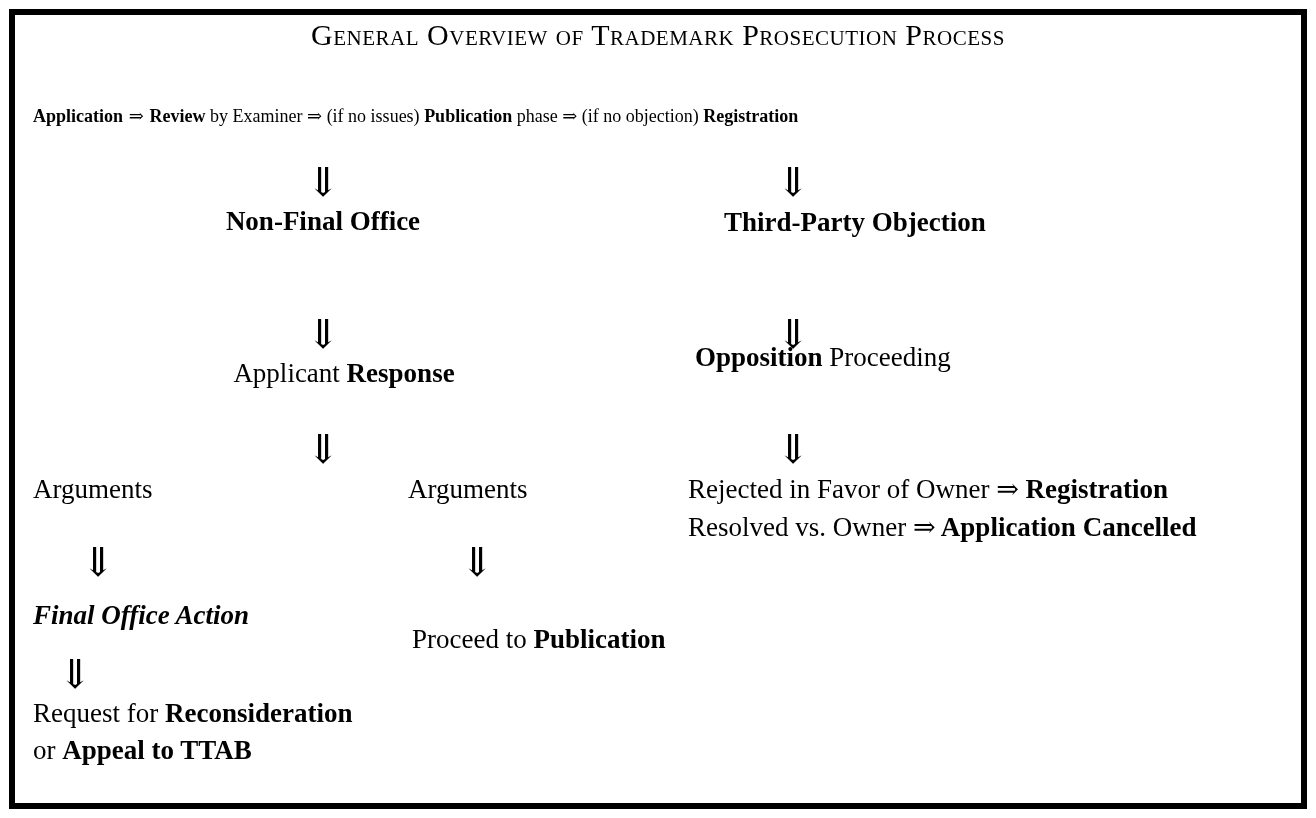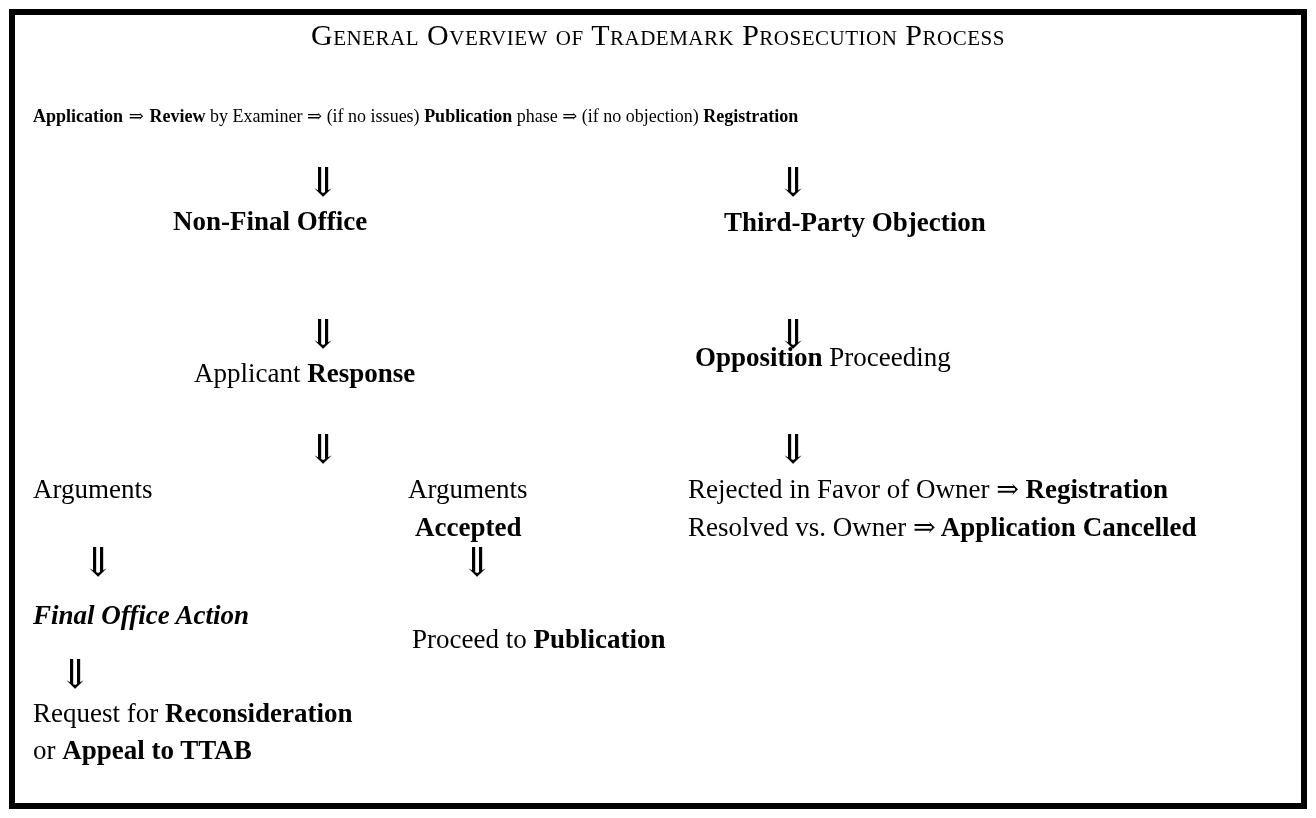--- a/index.html
+++ b/index.html
@@ -13,21 +13,21 @@
     border:6px solid #000000;box-sizing:border-box;background:#ffffff;
   }
   .abs{position:absolute;}
   .b{font-weight:bold;}
   .title{
     left:0;right:0;top:18px;text-align:center;
     font-size:30px;font-weight:normal;font-variant:small-caps;letter-spacing:.5px;
   }
   .bodytext{font-size:27px;line-height:38px;white-space:nowrap;}
   .mainline{left:33px;top:92px;font-size:18px;line-height:48px;white-space:nowrap;}
-  .center{text-align:left;}
+  .center{text-align:center;}
   .nfoa{left:173px;top:203px;width:300px;font-size:27px;line-height:36px;font-weight:bold;}
   .appresp{left:194px;top:354px;width:300px;}
   .tpo{left:724px;top:203px;font-weight:bold;}
   .opp{left:695px;top:338px;}
   .argL{left:33px;top:470px;}
   .argM{left:408px;top:470px;}
   .resolved1{left:688px;top:470px;}
   .resolved2{left:688px;top:508px;}
   .foa{left:33px;top:596px;font-weight:bold;font-style:italic;}
   .proceed{left:412px;top:620px;}
@@ -68,21 +68,20 @@
   <span>Applicant </span><span class="b">Response</span>
 </div>
 
 <div class="abs bodytext argL">
   <div>Arguments</div>
 </div>
 <span class="darr" style="left:81px;top:540px;">⇓</span>
 
 <div class="abs bodytext argM">
   <div>Arguments</div>
-  <div class="b indent7">Accepted</div>
 </div>
 <span class="darr" style="left:460px;top:540px;">⇓</span>
 
 <div class="abs bodytext foa">Final Office Action</div>
 <span class="darr" style="left:58px;top:652px;">⇓</span>
 
 <div class="abs bodytext request">
   <div><span>Request for </span><span class="b">Reconsideration</span></div>
   <div><span>or </span><span class="b">Appeal to TTAB</span></div>
 </div>

